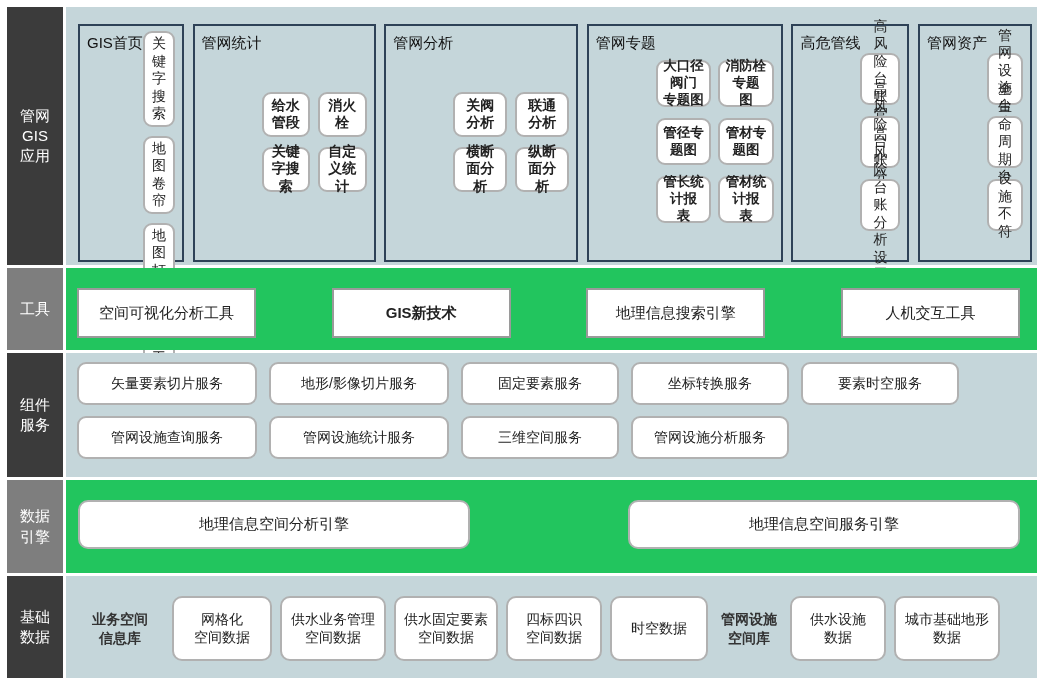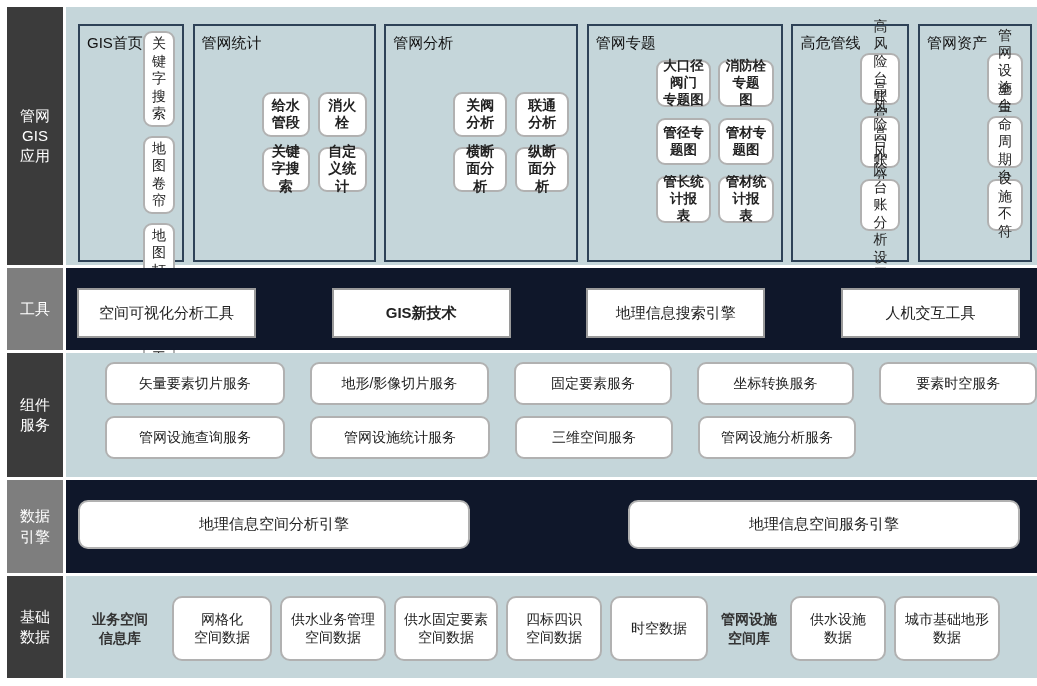--- a/index.html
+++ b/index.html
@@ -5,21 +5,21 @@
   html,body{margin:0;padding:0;background:#fff;}
   .canvas{position:relative;width:1037px;height:686px;background:#ffffff;
           font-family:"Liberation Sans","DejaVu Sans",sans-serif;color:#222;overflow:hidden;}
   .frame{position:absolute;left:7px;top:7px;width:1030px;height:671px;
          display:flex;flex-direction:column;gap:3px;}
   .band{display:flex;gap:3px;min-height:0;}
   .band-label{flex:0 0 56px;display:flex;align-items:center;justify-content:center;
               text-align:center;color:#fff;font-size:15px;line-height:1.35;white-space:pre-line;}
   .dark{background:#3b3b3b;} .mid{background:#7e7e7e;}
   .band-body{flex:1;min-width:0;box-sizing:border-box;}
-  .teal{background:#c5d6da;} .gray{background:#0f172a;}
+  .teal{background:#c5d6da;} .gray{background:#22c55e;}
 
   
   .btn{background:#fff;border:2px solid #b1b1b1;border-radius:9px;
        display:flex;align-items:center;justify-content:center;text-align:center;
        font-size:14px;line-height:1.25;padding:2px 5px;box-sizing:border-box;color:#222;
        white-space:pre-line;}
 
   
   .b1{height:258px;}
   .b1 .band-body{display:flex;justify-content:space-between;padding:17px 5px 3px 12px;}
@@ -39,21 +39,21 @@
   
   .b2{height:82px;}
   .b2 .band-body{display:flex;align-items:flex-start;justify-content:space-between;padding:20px 17px 0 11px;}
   .btn-sq{background:#fff;border:2px solid #9a9a9a;width:179px;height:50px;
           display:flex;align-items:center;justify-content:center;font-size:15px;box-sizing:border-box;}
   .bold{font-weight:bold;}
 
   
   .b3{height:124px;}
   .b3 .band-body{display:flex;flex-direction:column;gap:11px;padding:9px 0 0 11px;}
-  .svc-row{display:flex;gap:25px;margin-left:28px;}
+  .svc-row{display:flex;gap:12px;}
   .svc-row .btn{height:43px;}
   .w180{width:180px;} .w158{width:158px;}
 
   
   .b4{height:93px;}
   .b4 .band-body{display:flex;justify-content:space-between;padding:20px 17px 0 12px;}
   .btn-engine{width:392px;height:49px;border-radius:10px;font-size:15px;}
 
   
   .b5{flex:1;}

